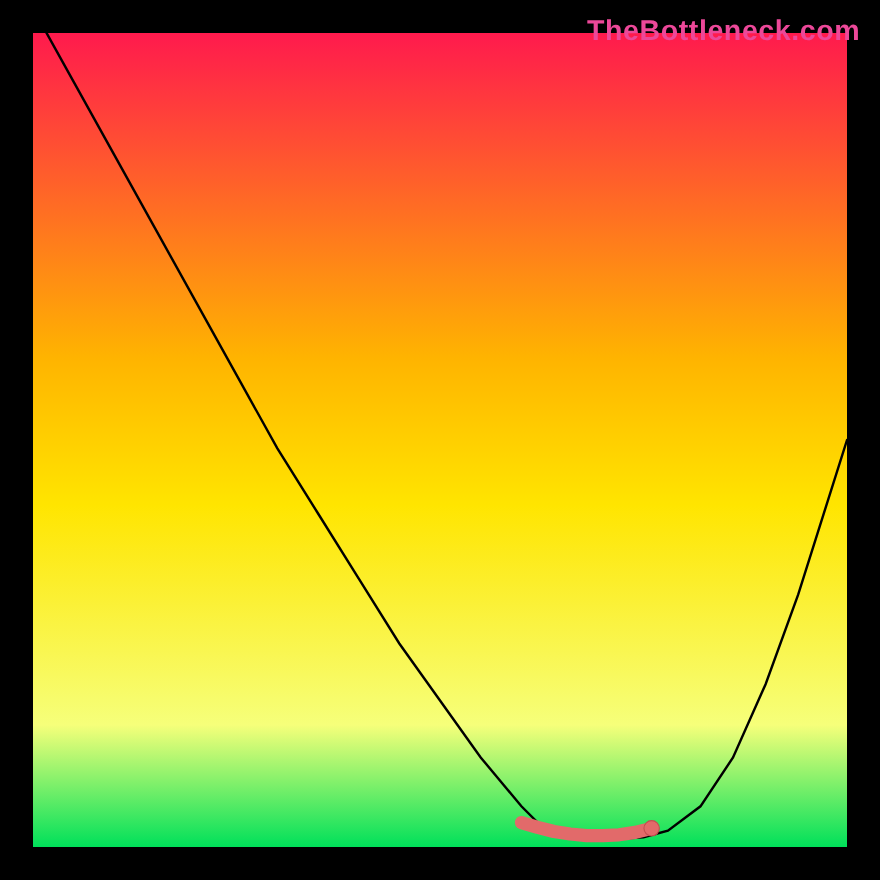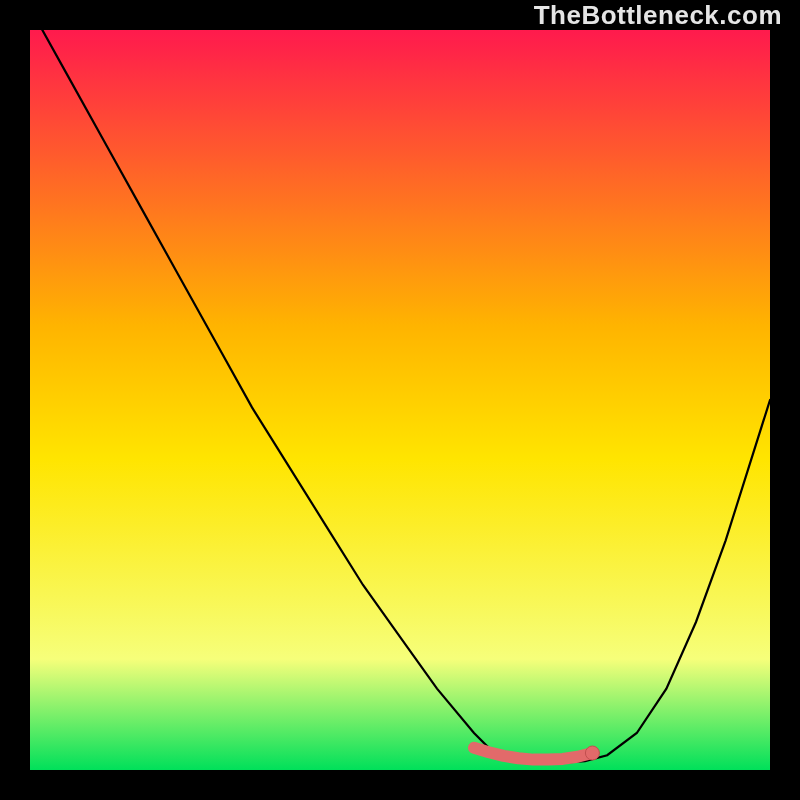--- a/index.html
+++ b/index.html
@@ -11,26 +11,26 @@
     overflow: hidden;
   }
   .frame {
     position: relative;
     width: 800px;
     height: 800px;
     background: #000;
   }
   .watermark {
     position: absolute;
-    top: 0;
+    top: 12px;
     right: 18px;
     font-family: Arial, Helvetica, sans-serif;
     font-size: 26px;
     font-weight: bold;
-    color: #e5e5e5;
+    color: #ec4899;
     letter-spacing: 0.5px;
     z-index: 10;
   }
   svg {
     position: absolute;
     top: 0;
     left: 0;
   }
 </style>
 </head>

